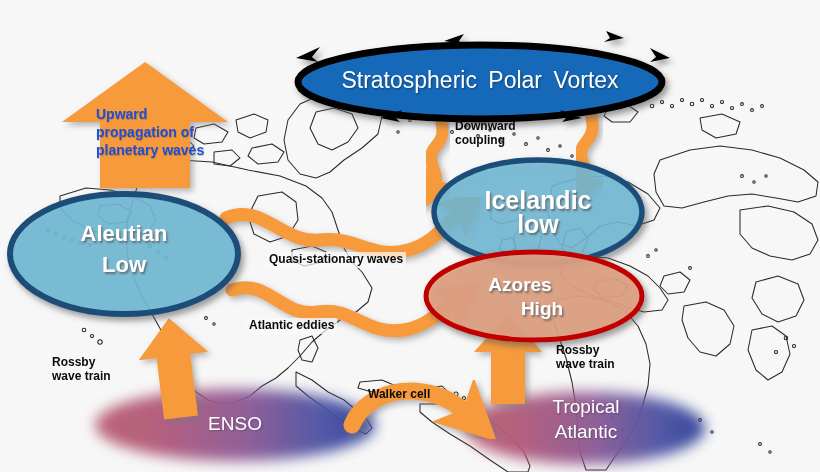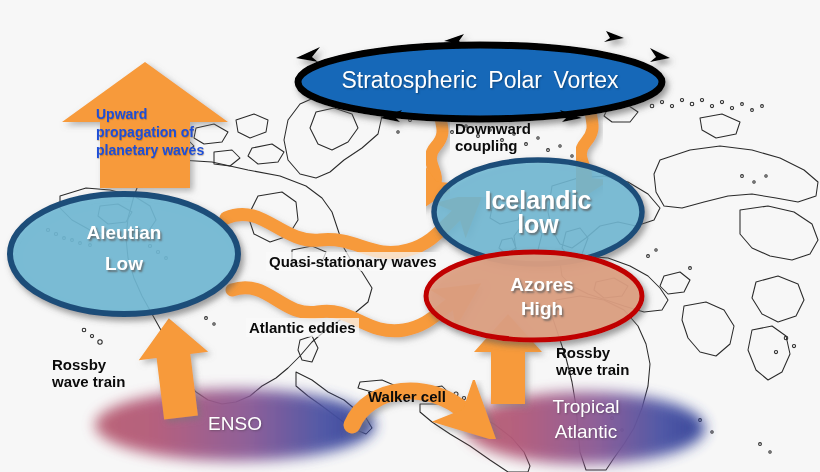--- a/index.html
+++ b/index.html
@@ -14,28 +14,28 @@
   #mapsvg{z-index:1;}
   #gfxsvg{z-index:2;}
 
   
   .nodetext{
     position:absolute;z-index:3;text-align:center;color:#ffffff;
     text-shadow:1.5px 1.5px 2px rgba(90,90,90,.75);
     pointer-events:none;line-height:1.12;
   }
   .t-vortex{font-size:23px;font-weight:400;word-spacing:5px;text-shadow:1px 1px 2px rgba(0,0,0,.35);}
-  .t-aleutian{font-size:19px;font-weight:700;}
+  .t-aleutian{font-size:22px;font-weight:700;}
   .t-iceland{font-size:25px;font-weight:700;}
   .t-azores{font-size:19px;font-weight:700;}
   .t-sst{font-size:19px;font-weight:400;text-shadow:1px 1px 2px rgba(80,60,80,.55);}
 
   
   .anno{
-    position:absolute;z-index:3;color:#0b0b0b;font-weight:700;font-size:15px;
+    position:absolute;z-index:3;color:#0b0b0b;font-weight:700;font-size:12px;
     line-height:1.16;white-space:pre-line;
   }
   .anno.shade{background:rgba(250,250,250,.72);padding:1px 3px;}
 
   
   .uparrowtext{
     position:absolute;z-index:3;color:#1d4ed8;font-size:14px;font-weight:700;
     line-height:1.28;text-shadow:0.5px 0.5px 1px rgba(120,70,0,.35);
   }
 </style>
@@ -278,21 +278,21 @@
   </svg>
 
   <div class="nodetext t-vortex" style="left:300px;top:68px;width:360px;">Stratospheric  Polar  Vortex</div>
 
   <div class="nodetext t-aleutian" style="left:24px;top:222px;width:200px;">Aleutian</div>
   <div class="nodetext t-aleutian" style="left:24px;top:253px;width:200px;">Low</div>
 
   <div class="nodetext t-iceland" style="left:448px;top:186px;width:180px;">Icelandic</div>
   <div class="nodetext t-iceland" style="left:448px;top:210px;width:180px;">low</div>
 
-  <div class="nodetext t-azores" style="left:452px;top:274px;width:180px;">Azores</div>
+  <div class="nodetext t-azores" style="left:430px;top:274px;width:180px;">Azores</div>
   <div class="nodetext t-azores" style="left:452px;top:298px;width:180px;">High</div>
 
   <div class="nodetext t-sst" style="left:145px;top:413px;width:180px;">ENSO</div>
 
   <div class="nodetext t-sst" style="left:506px;top:421px;width:160px;">Atlantic</div>
   <div class="nodetext t-sst" style="left:506px;top:396px;width:160px;">Tropical</div>
 
   <div class="uparrowtext" style="left:96px;top:106px;width:110px;">Upward
 propagation
 of planetary

